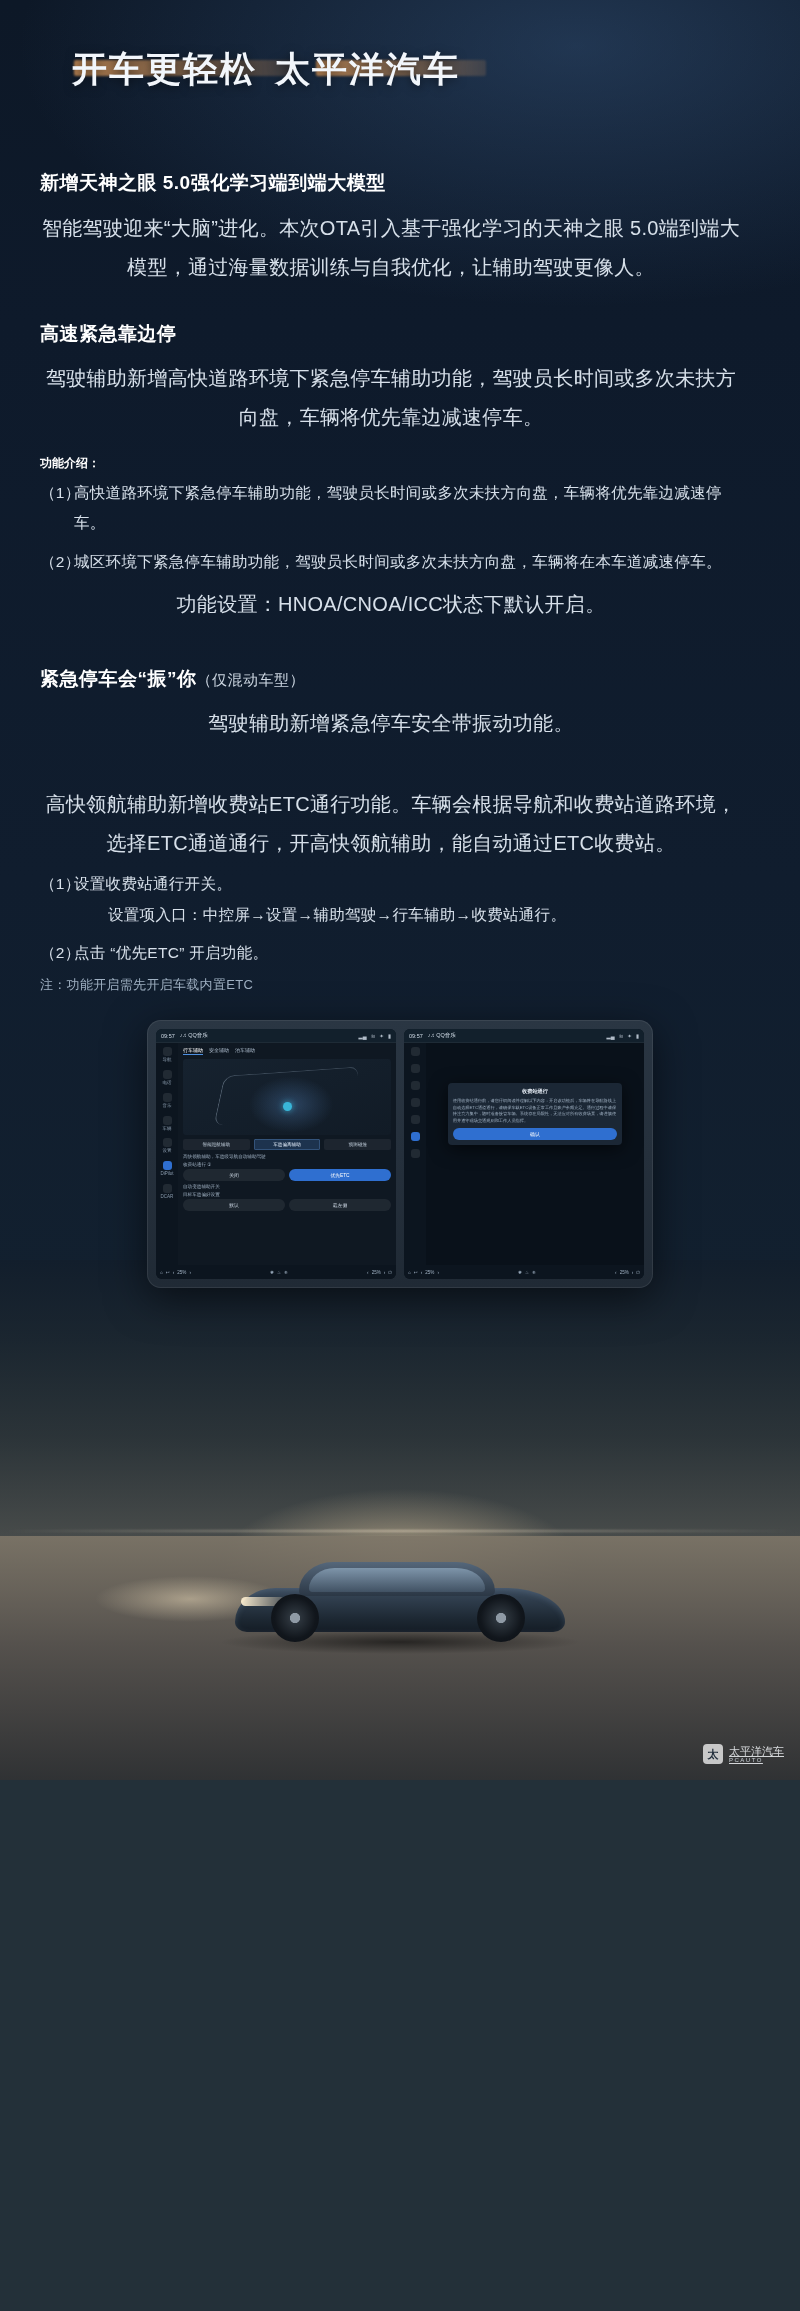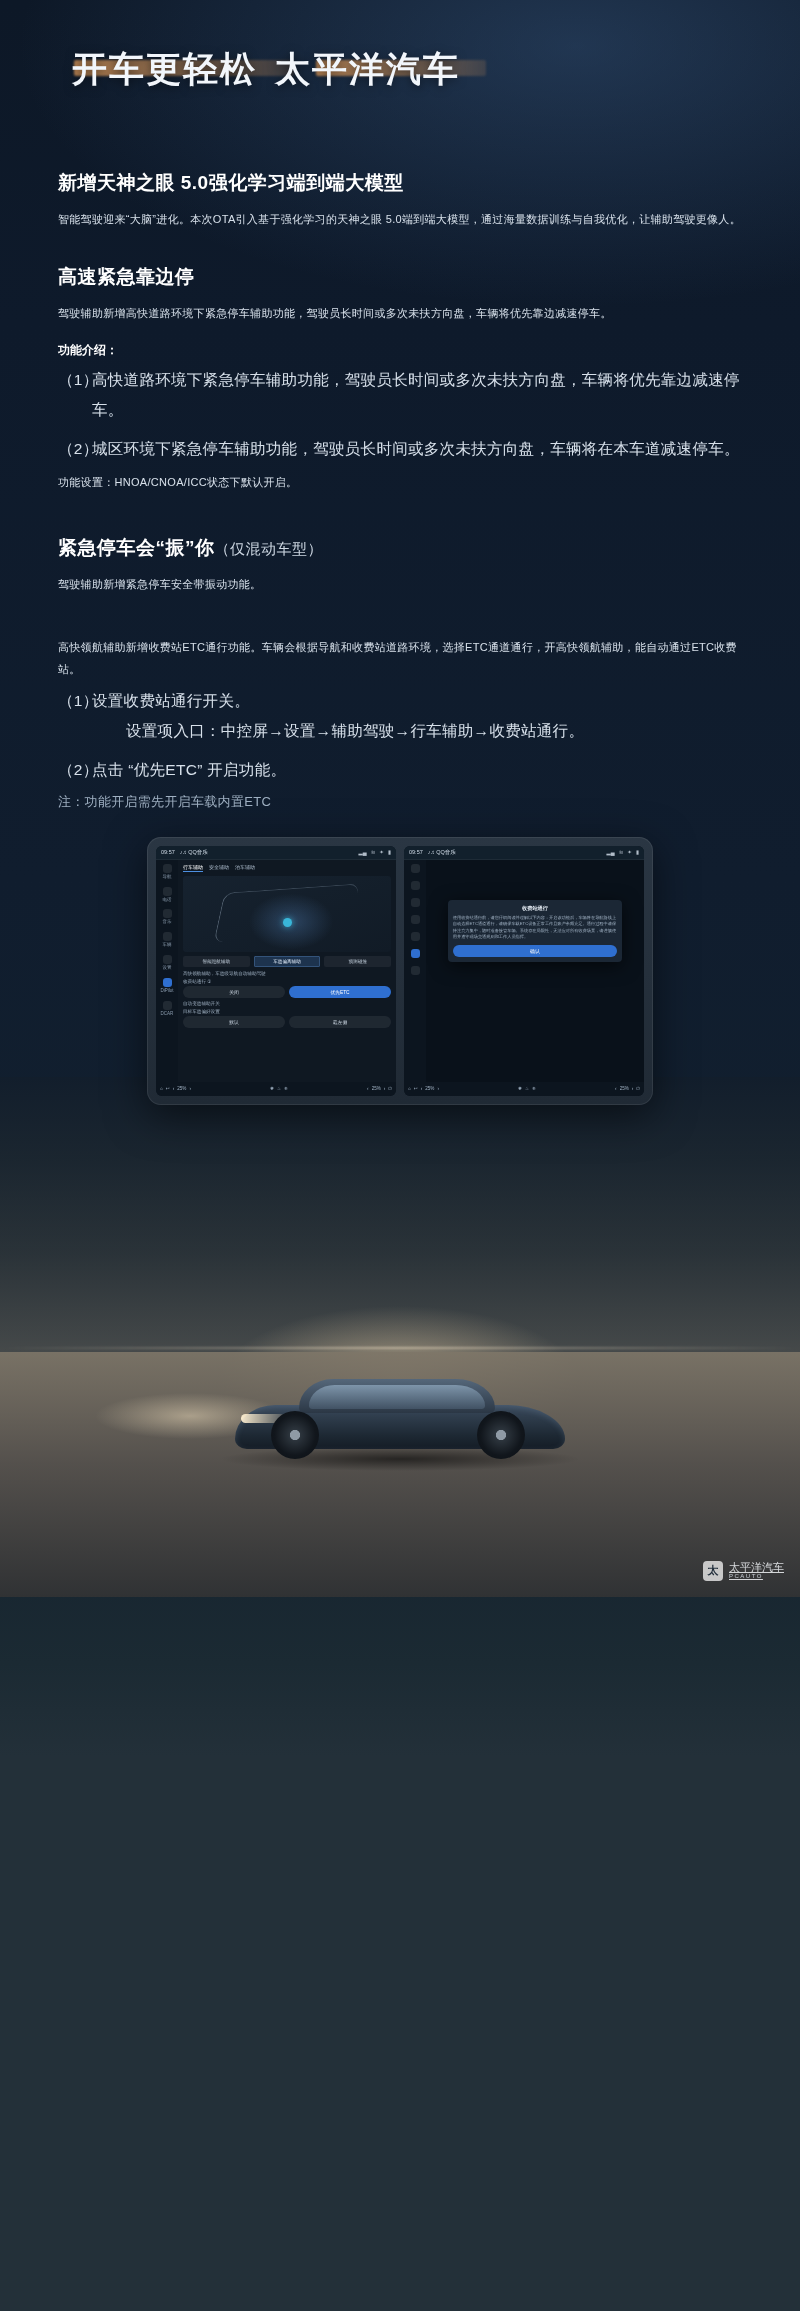--- a/index.html
+++ b/index.html
@@ -56,44 +56,45 @@
     border-radius: 2px;
   }
   .title-accent.two {
     left: 316px;
     width: 170px;
   }
   .title-text { position: relative; z-index: 2; }
 
   
   .content {
-    padding: 20px 58px 0 58px;
+    padding: 20px 58px 0 40px;
     position: relative;
     z-index: 3;
   }
   .sec { margin-bottom: 26px; }
   h2.sec-title {
     font-size: 19px;
     font-weight: bold;
     color: #ffffff;
     margin: 0 0 12px 0;
     letter-spacing: 0.5px;
     line-height: 1.4;
   }
   h2.sec-title .thin {
     font-size: 15px;
     font-weight: normal;
     color: #cdd7e2;
   }
   p.body {
-    font-size: 11px;
+    font-size: 20px;
     line-height: 1.95;
     color: #d7e0ea;
     margin: 0 0 6px 0;
     letter-spacing: 0.3px;
+    text-align: center;
   }
   h3.sub {
     font-size: 12px;
     font-weight: bold;
     color: #ffffff;
     margin: 18px 0 6px 0;
   }
   ol.list {
     margin: 4px 0 8px 0;
     padding: 0;

